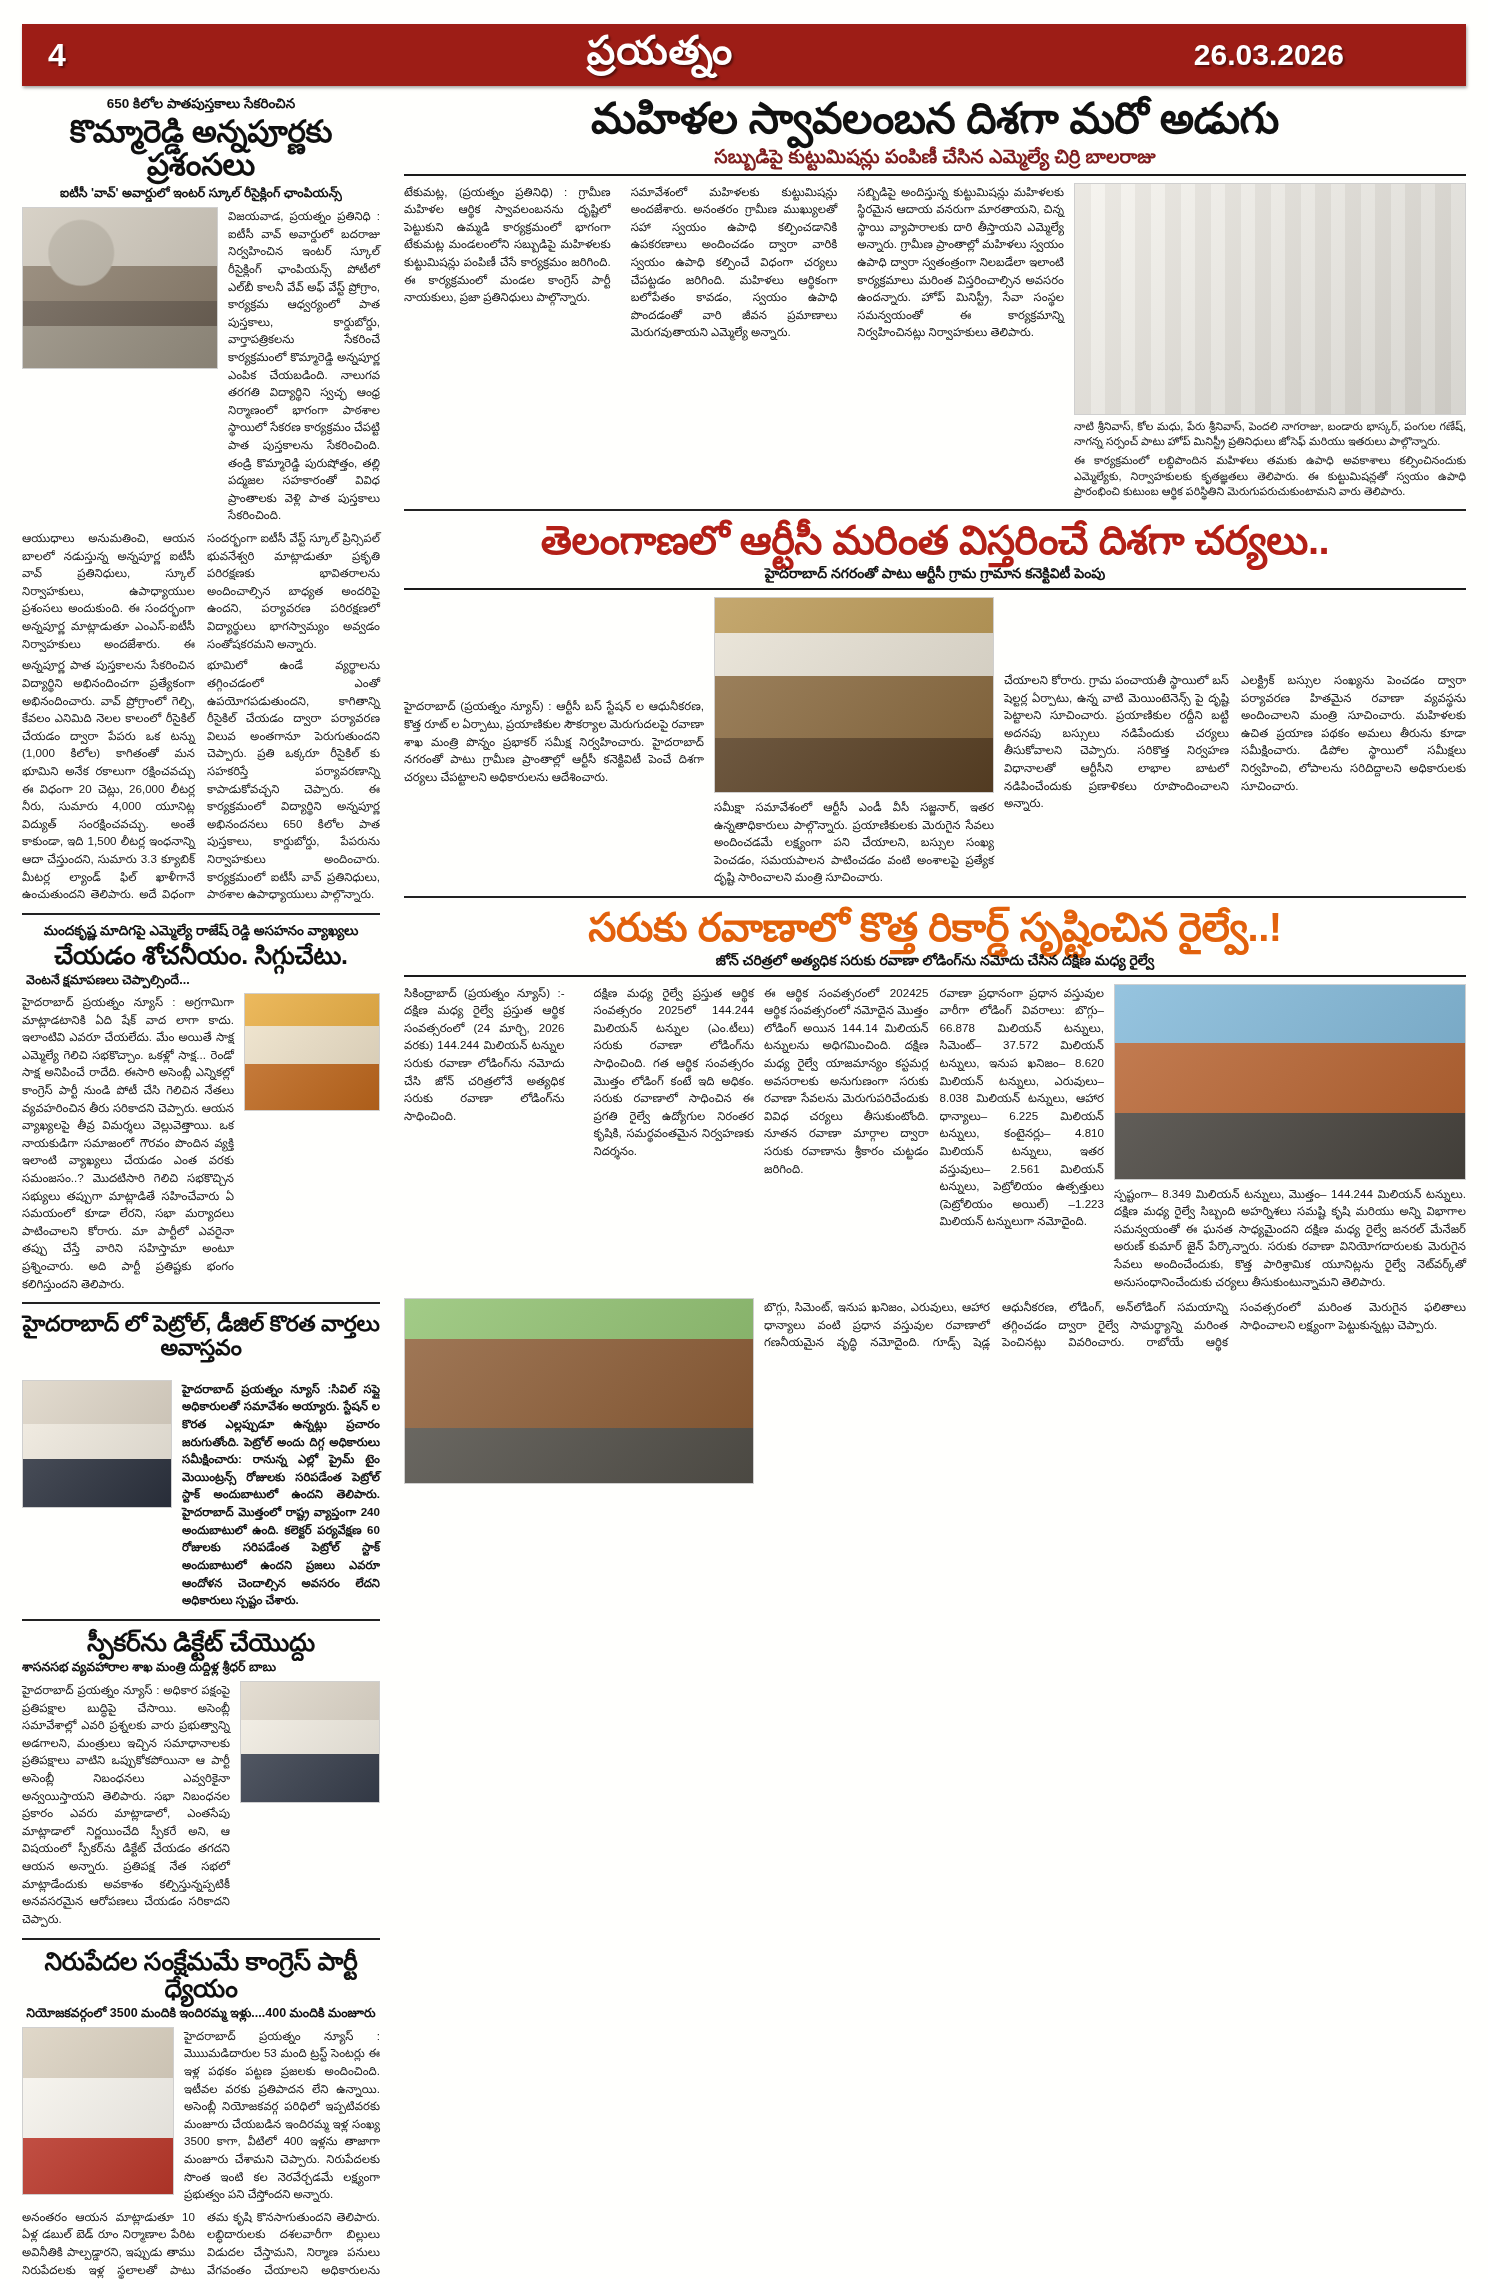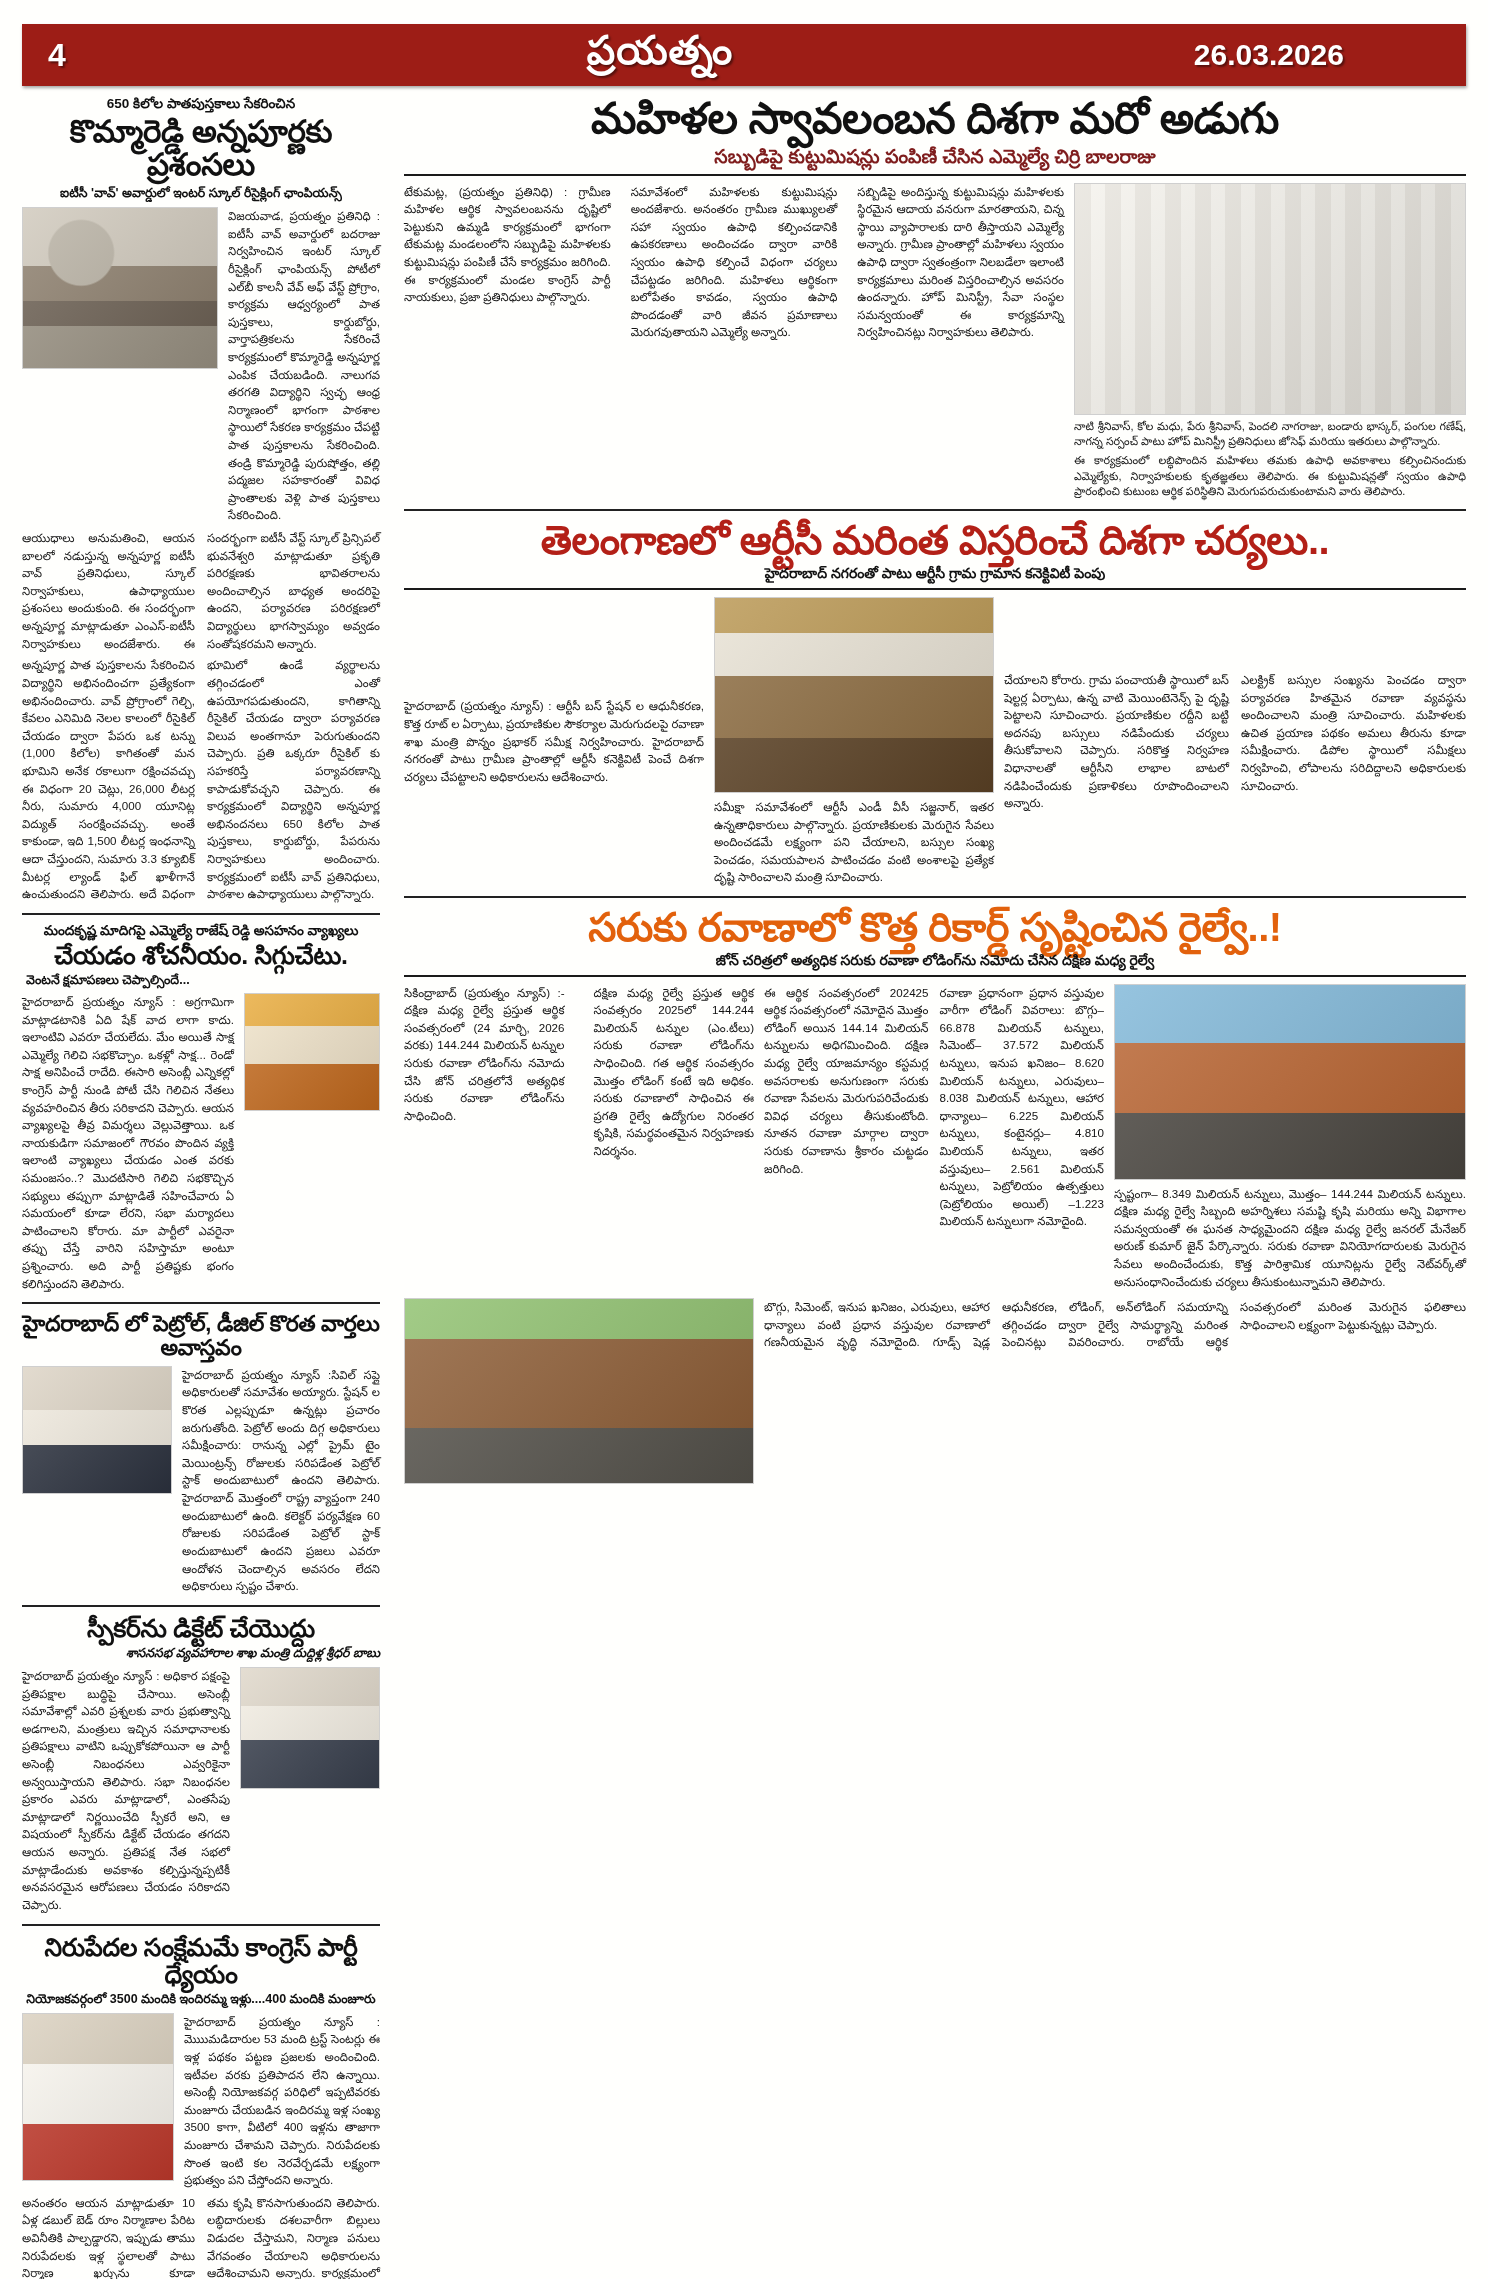--- a/index.html
+++ b/index.html
@@ -202,33 +202,33 @@
           <div class="photo ph-speaker" style="width:136px;height:118px;">
             <div class="sheen"></div>
           </div>
         </div>
       </div>
 
       <div class="hr-sep"></div>
 
       <div class="art">
         <div class="headline xs">హైదరాబాద్ లో పెట్రోల్, డీజిల్ కొరత వార్తలు అవాస్తవం</div>
-        <div class="flow" style="margin-top:6px;">
+        <div class="flow" style="margin-top:20px;font-weight:bold;">
           <div class="photo ph-officer" style="width:150px;height:128px;">
             <div class="sheen"></div>
           </div>
           <div class="txtcol" style="flex:1;">హైదరాబాద్ ప్రయత్నం న్యూస్ :సివిల్ సప్లై అధికారులతో సమావేశం అయ్యారు. స్టేషన్ ల కొరత ఎల్లప్పుడూ ఉన్నట్లు ప్రచారం జరుగుతోంది. పెట్రోల్ అందు దిగ్గ అధికారులు సమీక్షించారు: రానున్న ఎల్లో ప్రైమ్ టైం మెయింట్రన్స్ రోజులకు సరిపడేంత పెట్రోల్ స్టాక్ అందుబాటులో ఉందని తెలిపారు. హైదరాబాద్ మొత్తంలో రాష్ట్ర వ్యాప్తంగా 240 అందుబాటులో ఉంది. కలెక్టర్ పర్యవేక్షణ 60 రోజులకు సరిపడేంత పెట్రోల్ స్టాక్ అందుబాటులో ఉందని ప్రజలు ఎవరూ ఆందోళన చెందాల్సిన అవసరం లేదని అధికారులు స్పష్టం చేశారు.</div>
         </div>
       </div>
 
       <div class="hr-sep"></div>
 
       <div class="art">
         <div class="headline sm">స్పీకర్‌ను డిక్టేట్ చేయొద్దు</div>
-        <div class="subdeck" style="text-align:right;font-style:italic;">శాసనసభ వ్యవహారాల శాఖ మంత్రి దుద్దిళ్ల శ్రీధర్ బాబు</div>
+        <div class="subdeck" style="text-align:left;">శాసనసభ వ్యవహారాల శాఖ మంత్రి దుద్దిళ్ల శ్రీధర్ బాబు</div>
         <div class="flow" style="margin-top:6px;">
           <div class="txtcol" style="flex:1;">హైదరాబాద్ ప్రయత్నం న్యూస్ : అధికార పక్షంపై ప్రతిపక్షాల బుద్ధిపై చేసాయి. అసెంబ్లీ సమావేశాల్లో ఎవరి ప్రశ్నలకు వారు ప్రభుత్వాన్ని అడగాలని, మంత్రులు ఇచ్చిన సమాధానాలకు ప్రతిపక్షాలు వాటిని ఒప్పుకోకపోయినా ఆ పార్టీ అసెంబ్లీ నిబంధనలు ఎవ్వరికైనా అన్వయిస్తాయని తెలిపారు. సభా నిబంధనల ప్రకారం ఎవరు మాట్లాడాలో, ఎంతసేపు మాట్లాడాలో నిర్ణయించేది స్పీకరే అని, ఆ విషయంలో స్పీకర్‌ను డిక్టేట్ చేయడం తగదని ఆయన అన్నారు. ప్రతిపక్ష నేత సభలో మాట్లాడేందుకు అవకాశం కల్పిస్తున్నప్పటికీ అనవసరమైన ఆరోపణలు చేయడం సరికాదని చెప్పారు.</div>
           <div class="photo ph-minister" style="width:140px;height:122px;">
             <div class="sheen"></div>
           </div>
         </div>
       </div>
 
       <div class="hr-sep"></div>
 

